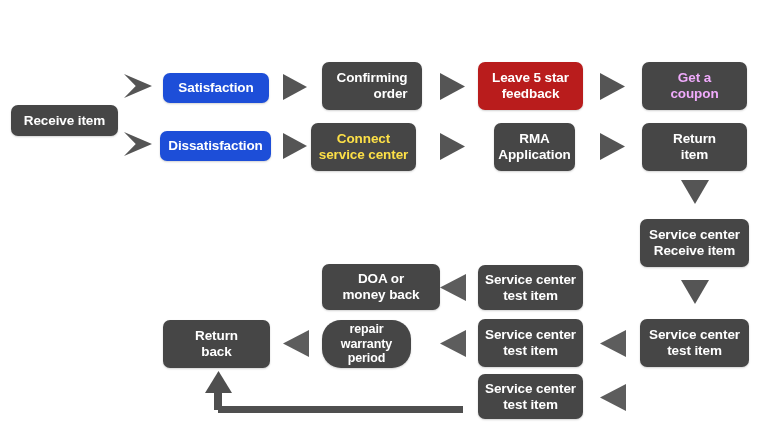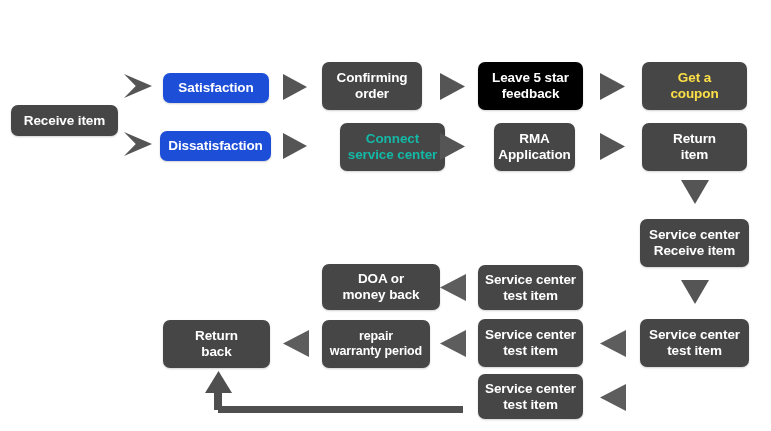--- a/index.html
+++ b/index.html
@@ -50,45 +50,45 @@
   }
 </style>
 </head>
 <body>
 
 <div id="canvas">
 
   <div class="node" style="left: 11px; top: 105px; width: 107px; height: 31px; background: rgb(70, 70, 70); color: rgb(255, 255, 255);">Receive item</div>
   <div class="node" style="left: 163px; top: 73px; width: 106px; height: 30px; background: #1d4ed8; color: rgb(255, 255, 255);">Satisfaction</div>
   <div class="node" style="left: 160px; top: 131px; width: 111px; height: 30px; background: #1d4ed8; color: rgb(255, 255, 255);">Dissatisfaction</div>
-  <div class="node" style="left: 322px; top: 62px; width: 100px; height: 48px; background: rgb(70, 70, 70); color: rgb(255, 255, 255);">Confirming
+  <div class="node" style="left: 322px; top: 62px; width: 100px; height: 48px; background: rgb(70, 70, 70); color: rgb(255, 255, 255); text-align: right;">Confirming
 order</div>
-  <div class="node" style="left: 340px; top: 123px; width: 105px; height: 48px; background: rgb(70, 70, 70); color: #14b8a6;">Connect
+  <div class="node" style="left: 311px; top: 123px; width: 105px; height: 48px; background: rgb(70, 70, 70); color: #fde047;">Connect
 service center</div>
-  <div class="node" style="left: 478px; top: 62px; width: 105px; height: 48px; background: #000000; color: rgb(255, 255, 255);">Leave 5 star
+  <div class="node" style="left: 478px; top: 62px; width: 105px; height: 48px; background: #b91c1c; color: rgb(255, 255, 255);">Leave 5 star
 feedback</div>
   <div class="node" style="left: 478px; top: 123px; width: 81px; height: 48px; background: rgb(70, 70, 70); color: rgb(255, 255, 255); margin-left: 16px;">RMA
 Application</div>
-  <div class="node" style="left: 642px; top: 62px; width: 105px; height: 48px; background: rgb(70, 70, 70); color: #fde047;">Get a
+  <div class="node" style="left: 642px; top: 62px; width: 105px; height: 48px; background: rgb(70, 70, 70); color: #f0abfc;">Get a
 coupon</div>
   <div class="node" style="left: 642px; top: 123px; width: 105px; height: 48px; background: rgb(70, 70, 70); color: rgb(255, 255, 255);">Return
 item</div>
   <div class="node" style="left: 640px; top: 219px; width: 109px; height: 48px; background: rgb(70, 70, 70); color: rgb(255, 255, 255);">Service center
 Receive item</div>
   <div class="node" style="left: 640px; top: 319px; width: 109px; height: 48px; background: rgb(70, 70, 70); color: rgb(255, 255, 255);">Service center
 test item</div>
   <div class="node" style="left: 478px; top: 265px; width: 105px; height: 45px; background: rgb(70, 70, 70); color: rgb(255, 255, 255);">Service center
 test item</div>
   <div class="node" style="left: 478px; top: 319px; width: 105px; height: 48px; background: rgb(70, 70, 70); color: rgb(255, 255, 255);">Service center
 test item</div>
   <div class="node" style="left: 478px; top: 374px; width: 105px; height: 45px; background: rgb(70, 70, 70); color: rgb(255, 255, 255);">Service center
 test item</div>
   <div class="node" style="left: 322px; top: 264px; width: 118px; height: 46px; background: rgb(70, 70, 70); color: rgb(255, 255, 255);">DOA or
 money back</div>
-  <div class="node small" style="left: 322px; top: 320px; width: 108px; height: 48px; background: rgb(70, 70, 70); color: rgb(255, 255, 255);">repair
+  <div class="node small" style="left: 322px; top: 320px; width: 89px; height: 48px; background: rgb(70, 70, 70); color: rgb(255, 255, 255); border-radius: 19px;">repair
 warranty period</div>
   <div class="node" style="left: 163px; top: 320px; width: 107px; height: 48px; background: rgb(70, 70, 70); color: rgb(255, 255, 255);">Return
 back</div>
 
   <div class="arrow" style="left: 124px; top: 74px; width: 28px; height: 24px;">
       <svg width="28" height="24" viewBox="0 0 28 24">
         <polygon points="0,0 28,12 0,24 11.76,12" fill="#555555"></polygon>
       </svg>
     </div>
   <div class="arrow" style="left: 124px; top: 132px; width: 28px; height: 24px;">

